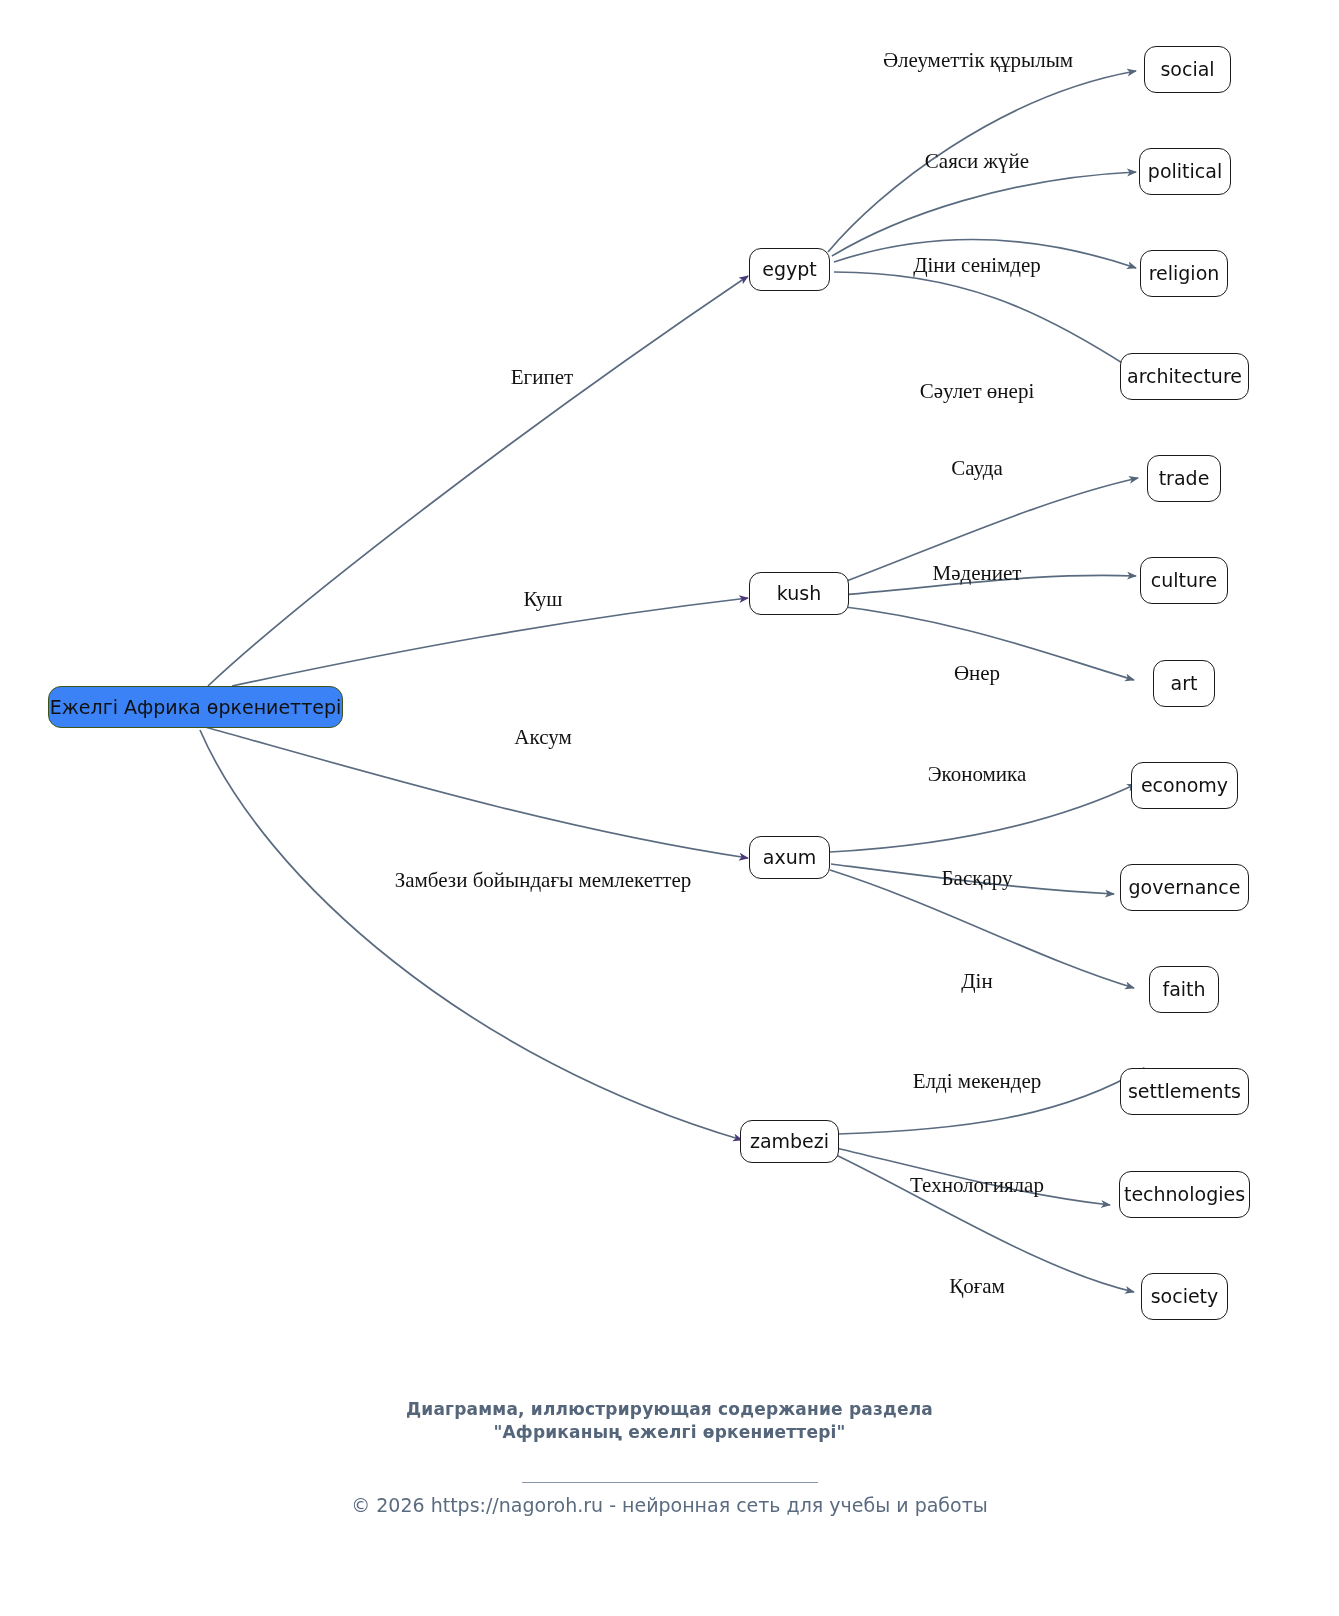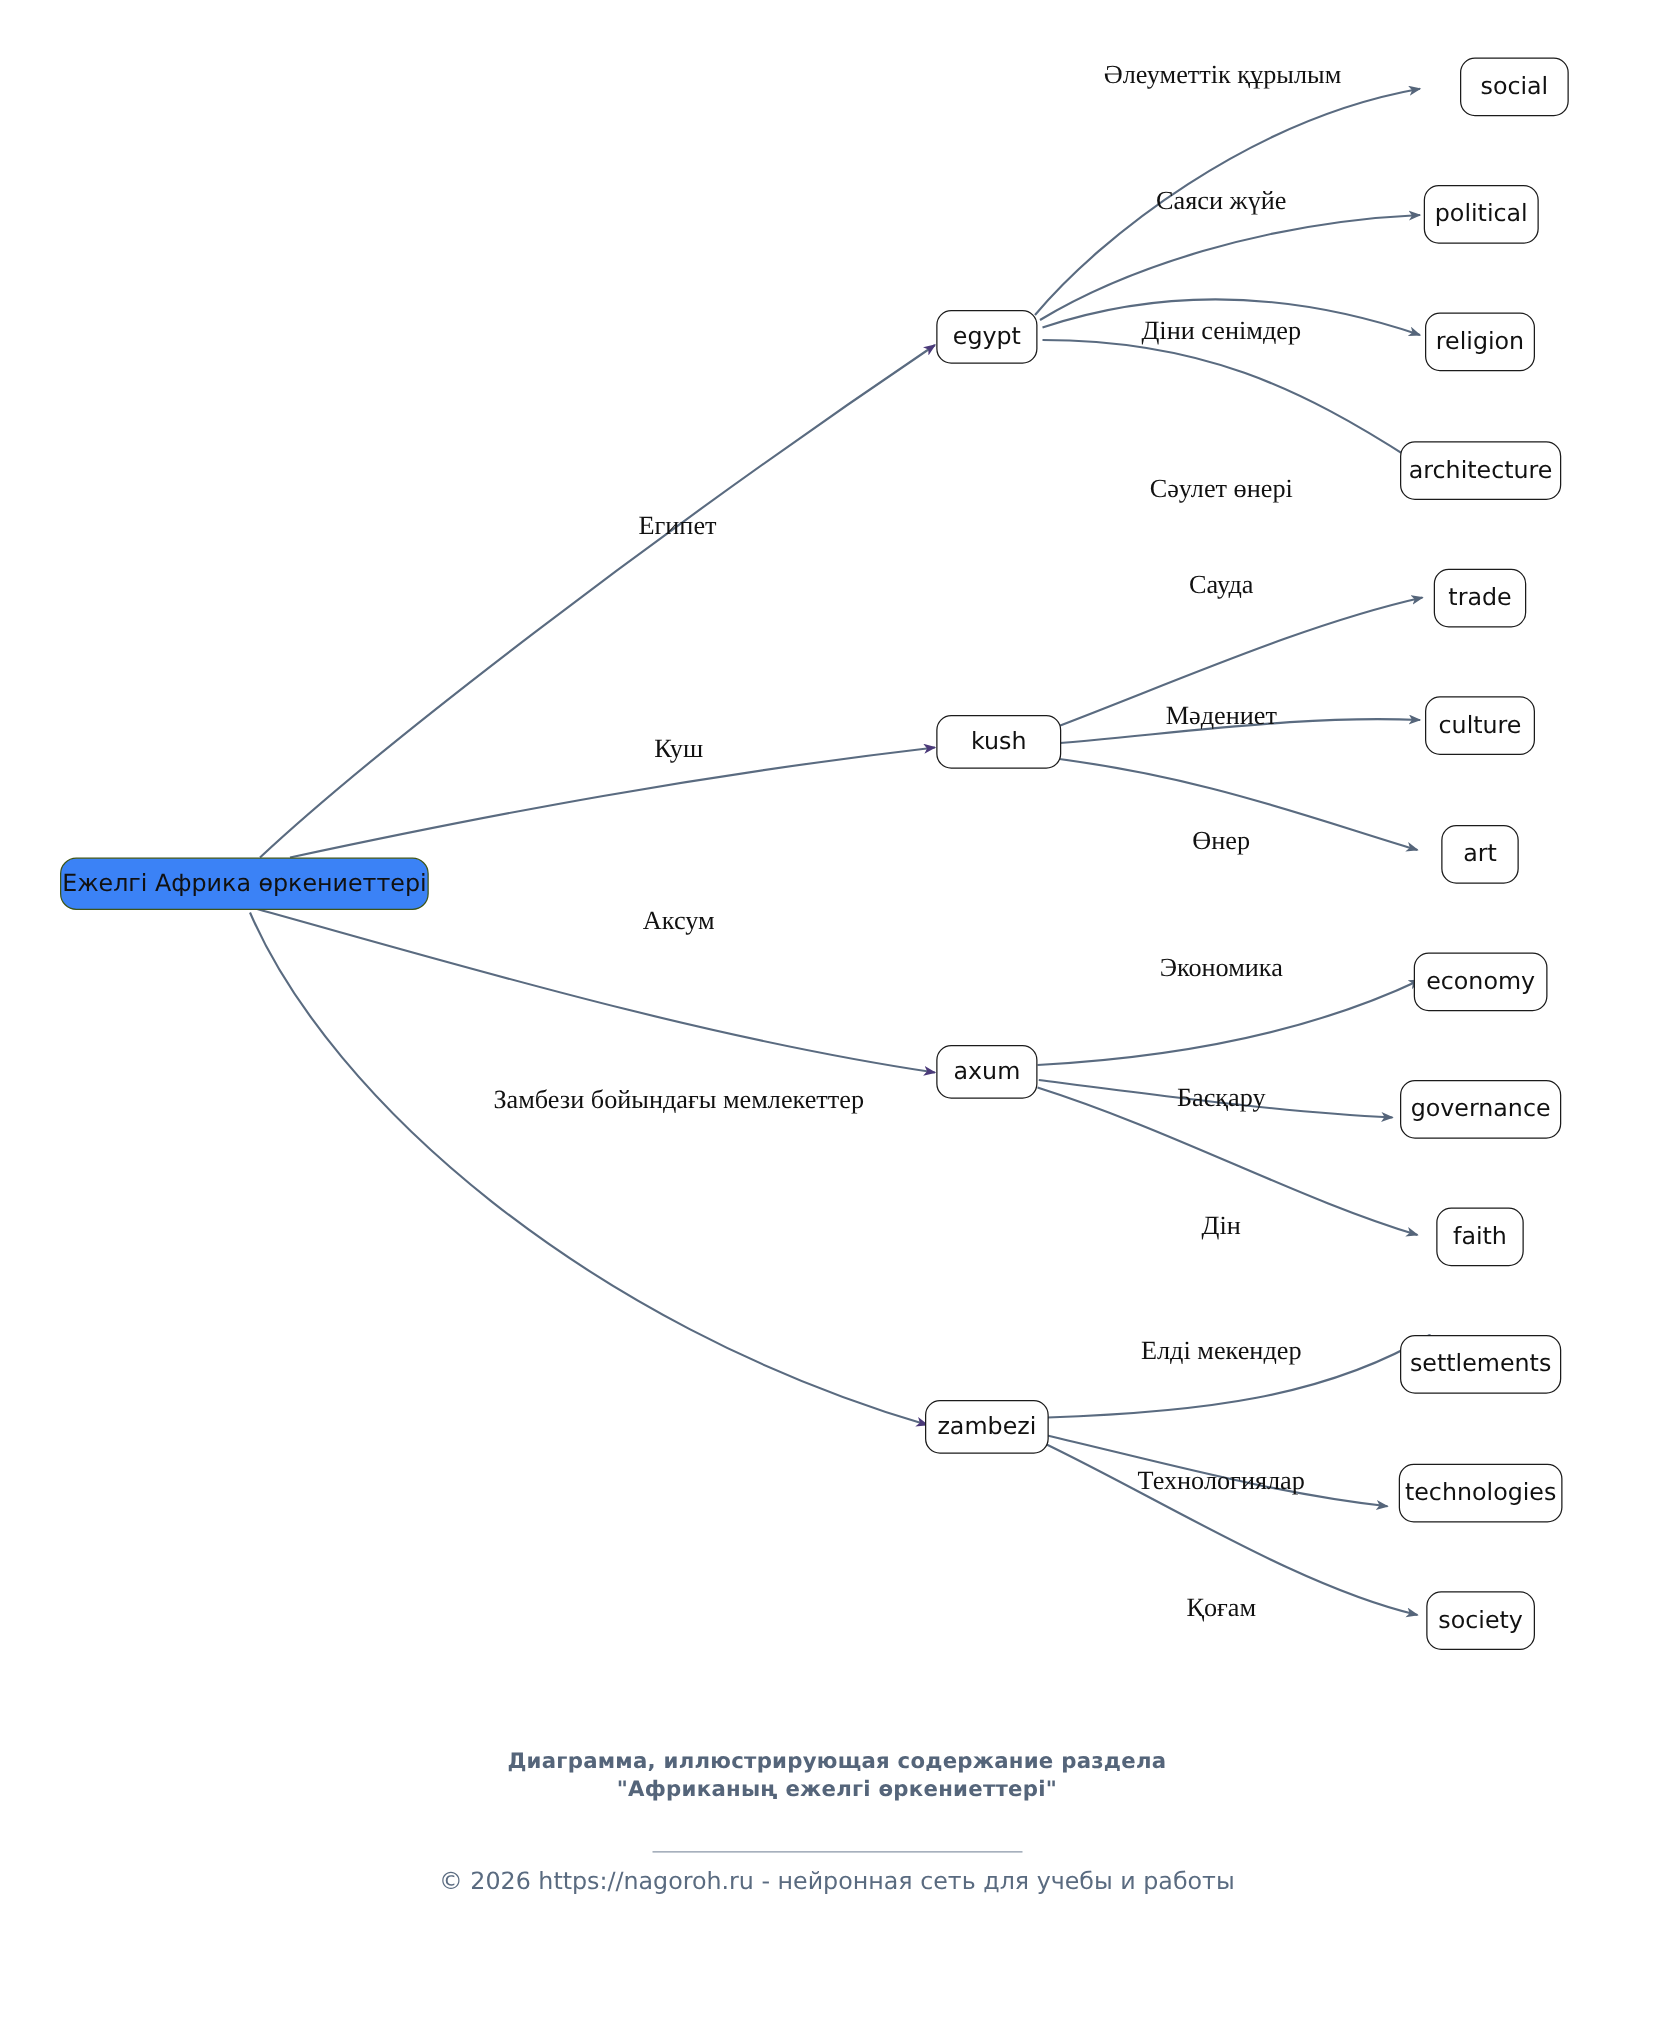--- a/index.html
+++ b/index.html
@@ -94,38 +94,38 @@
     </g>
   </svg>
 
   <div class="node root" style="left:48px;top:686px;width:295px;height:42px;">Ежелгі Африка өркениеттері</div>
 
   <div class="node mid" style="left:749px;top:248px;width:81px;height:43px;">egypt</div>
   <div class="node mid" style="left:749px;top:572px;width:100px;height:43px;">kush</div>
   <div class="node mid" style="left:749px;top:836px;width:81px;height:43px;">axum</div>
   <div class="node mid" style="left:740px;top:1120px;width:99px;height:43px;">zambezi</div>
 
-  <div class="node leaf" style="left:1168px;top:46px;width:87px;height:47px;">social</div>
+  <div class="node leaf" style="left:1144px;top:46px;width:87px;height:47px;">social</div>
   <div class="node leaf" style="left:1139px;top:148px;width:92px;height:47px;">political</div>
   <div class="node leaf" style="left:1140px;top:250px;width:88px;height:47px;">religion</div>
   <div class="node leaf" style="left:1120px;top:353px;width:129px;height:47px;">architecture</div>
 
   <div class="node leaf" style="left:1147px;top:455px;width:74px;height:47px;">trade</div>
   <div class="node leaf" style="left:1140px;top:557px;width:88px;height:47px;">culture</div>
   <div class="node leaf" style="left:1153px;top:660px;width:62px;height:47px;">art</div>
 
   <div class="node leaf" style="left:1131px;top:762px;width:107px;height:47px;">economy</div>
   <div class="node leaf" style="left:1120px;top:864px;width:129px;height:47px;">governance</div>
   <div class="node leaf" style="left:1149px;top:966px;width:70px;height:47px;">faith</div>
 
   <div class="node leaf" style="left:1120px;top:1068px;width:129px;height:47px;">settlements</div>
   <div class="node leaf" style="left:1119px;top:1171px;width:131px;height:47px;">technologies</div>
   <div class="node leaf" style="left:1141px;top:1273px;width:87px;height:47px;">society</div>
 
-  <div class="elabel" style="left:542px;top:377px;margin-top:44px;">Египет</div>
+  <div class="elabel" style="left:542px;top:377px;">Египет</div>
   <div class="elabel" style="left:543px;top:599px;">Куш</div>
   <div class="elabel" style="left:543px;top:737px;">Аксум</div>
   <div class="elabel" style="left:543px;top:880px;">Замбези бойындағы мемлекеттер</div>
 
   <div class="elabel" style="left:978px;top:60px;">Әлеуметтік құрылым</div>
   <div class="elabel" style="left:977px;top:161px;">Саяси жүйе</div>
   <div class="elabel" style="left:977px;top:265px;">Діни сенімдер</div>
   <div class="elabel" style="left:977px;top:367px;margin-top:24px;">Сәулет өнері</div>
 
   <div class="elabel" style="left:977px;top:468px;">Сауда</div>

